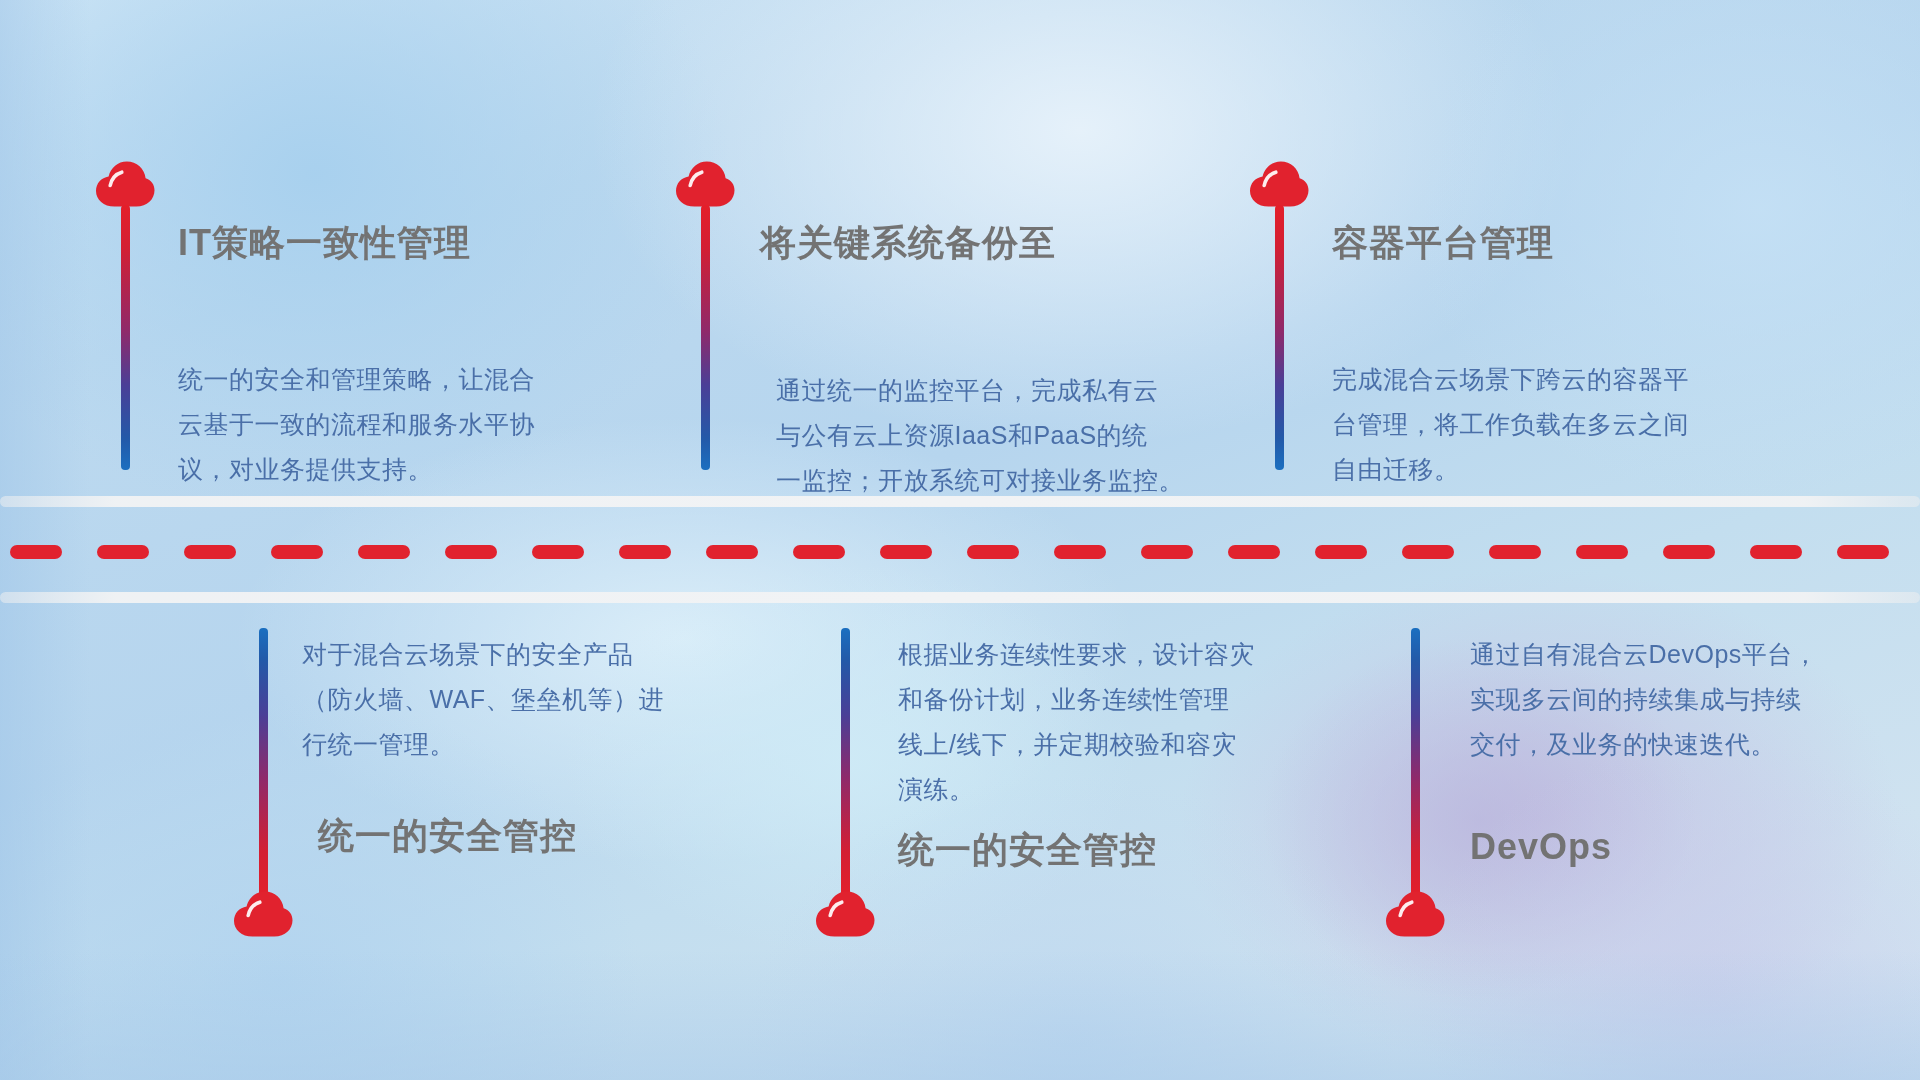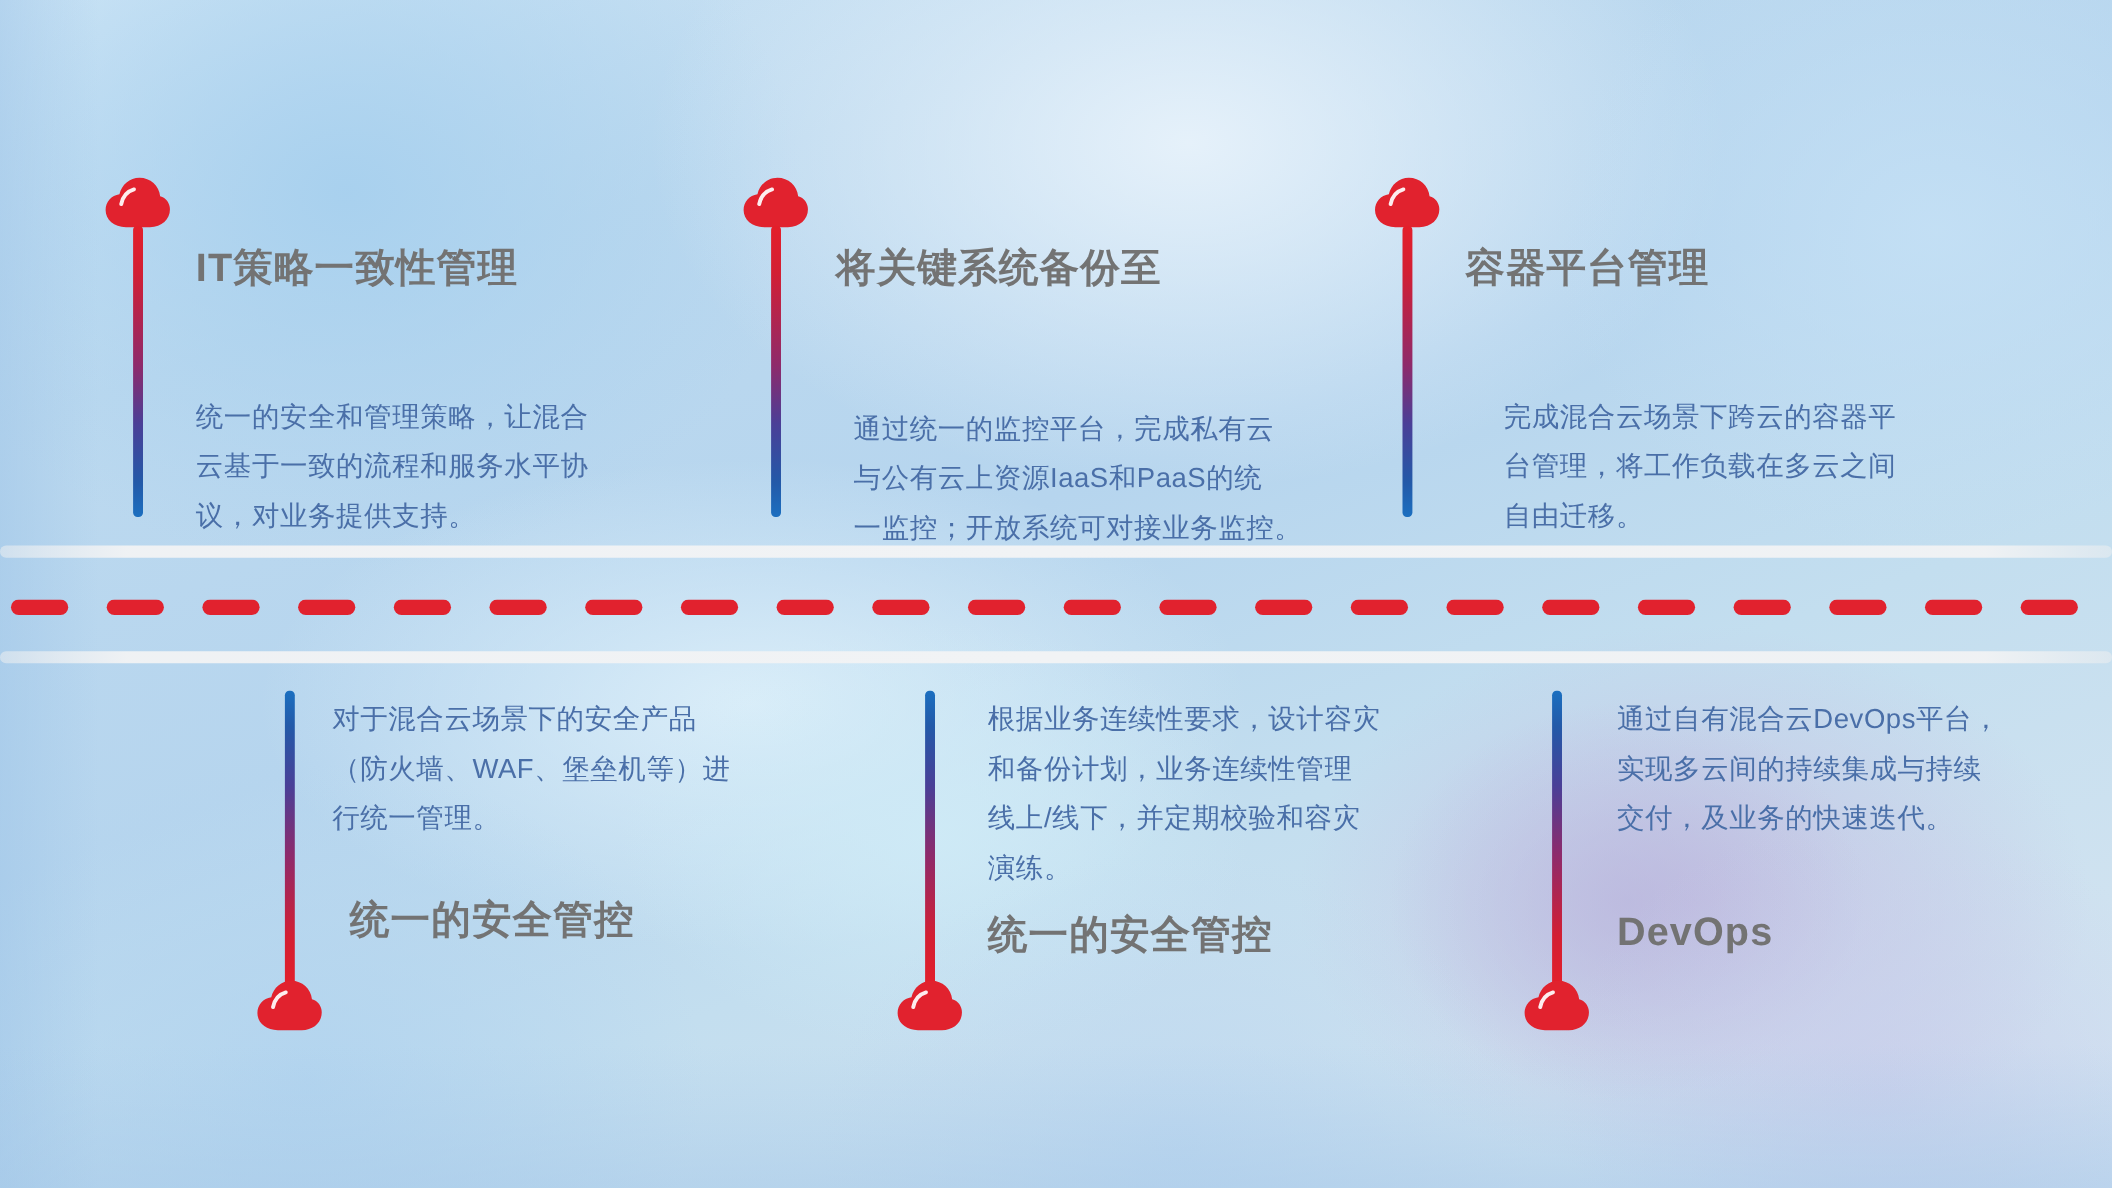--- a/index.html
+++ b/index.html
@@ -150,21 +150,21 @@
 
 <div class="col">
   <div class="cloud" style="left:1248px; top:160px;">
     <svg viewBox="0 0 62 48" xmlns="http://www.w3.org/2000/svg">
       <path d="M20.5 46.5C9.6 46.5 2 39.6 2 30.9c0-7.5 5.3-13.3 12.6-14.4C16.6 7.8 23.9 1.5 32.8 1.5c9.9 0 17.9 7.3 18.8 16.8 5.4 1.5 8.9 6.2 8.9 12 0 9.1-7.4 16.2-18.2 16.2z" fill="#e1222e"></path>
       <path d="M16.2 25.5c1.4-6.7 5.8-11.6 11.6-13.3" fill="none" stroke="#ffffff" stroke-width="3.6" stroke-linecap="round" opacity="0.92"></path>
     </svg>
   </div>
   <div class="vline down" style="left:1275px; top:205px; height:265px;"></div>
   <div class="heading" style="left:1332px; top:219px;">容器平台管理</div>
-  <div class="para" style="left:1332px; top:357px; width:440px;margin-left:35px;">完成混合云场景下跨云的容器平
+  <div class="para" style="left:1332px; top:357px; width:440px;">完成混合云场景下跨云的容器平
 台管理，将工作负载在多云之间
 自由迁移。</div>
 </div>
 
 <div class="divider" style="top:496px;">
   <div class="rule"></div>
 </div>
 
 <div class="divider" style="top:545px;">
   <div class="dashwrap">

